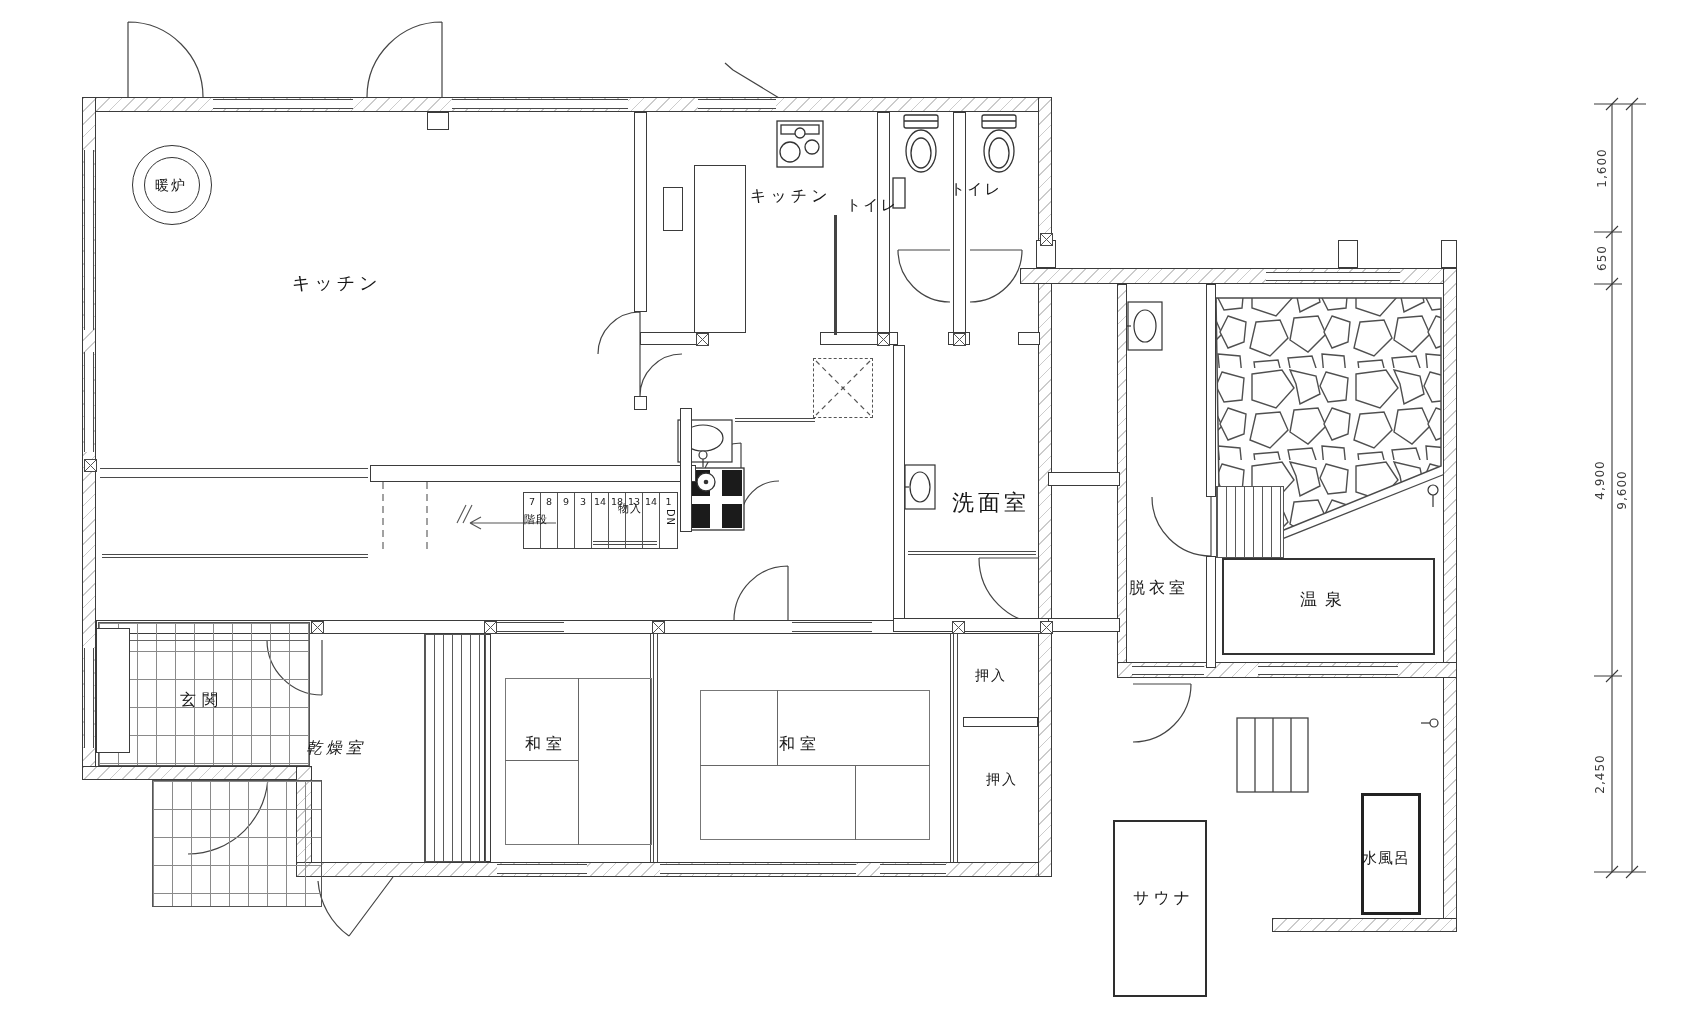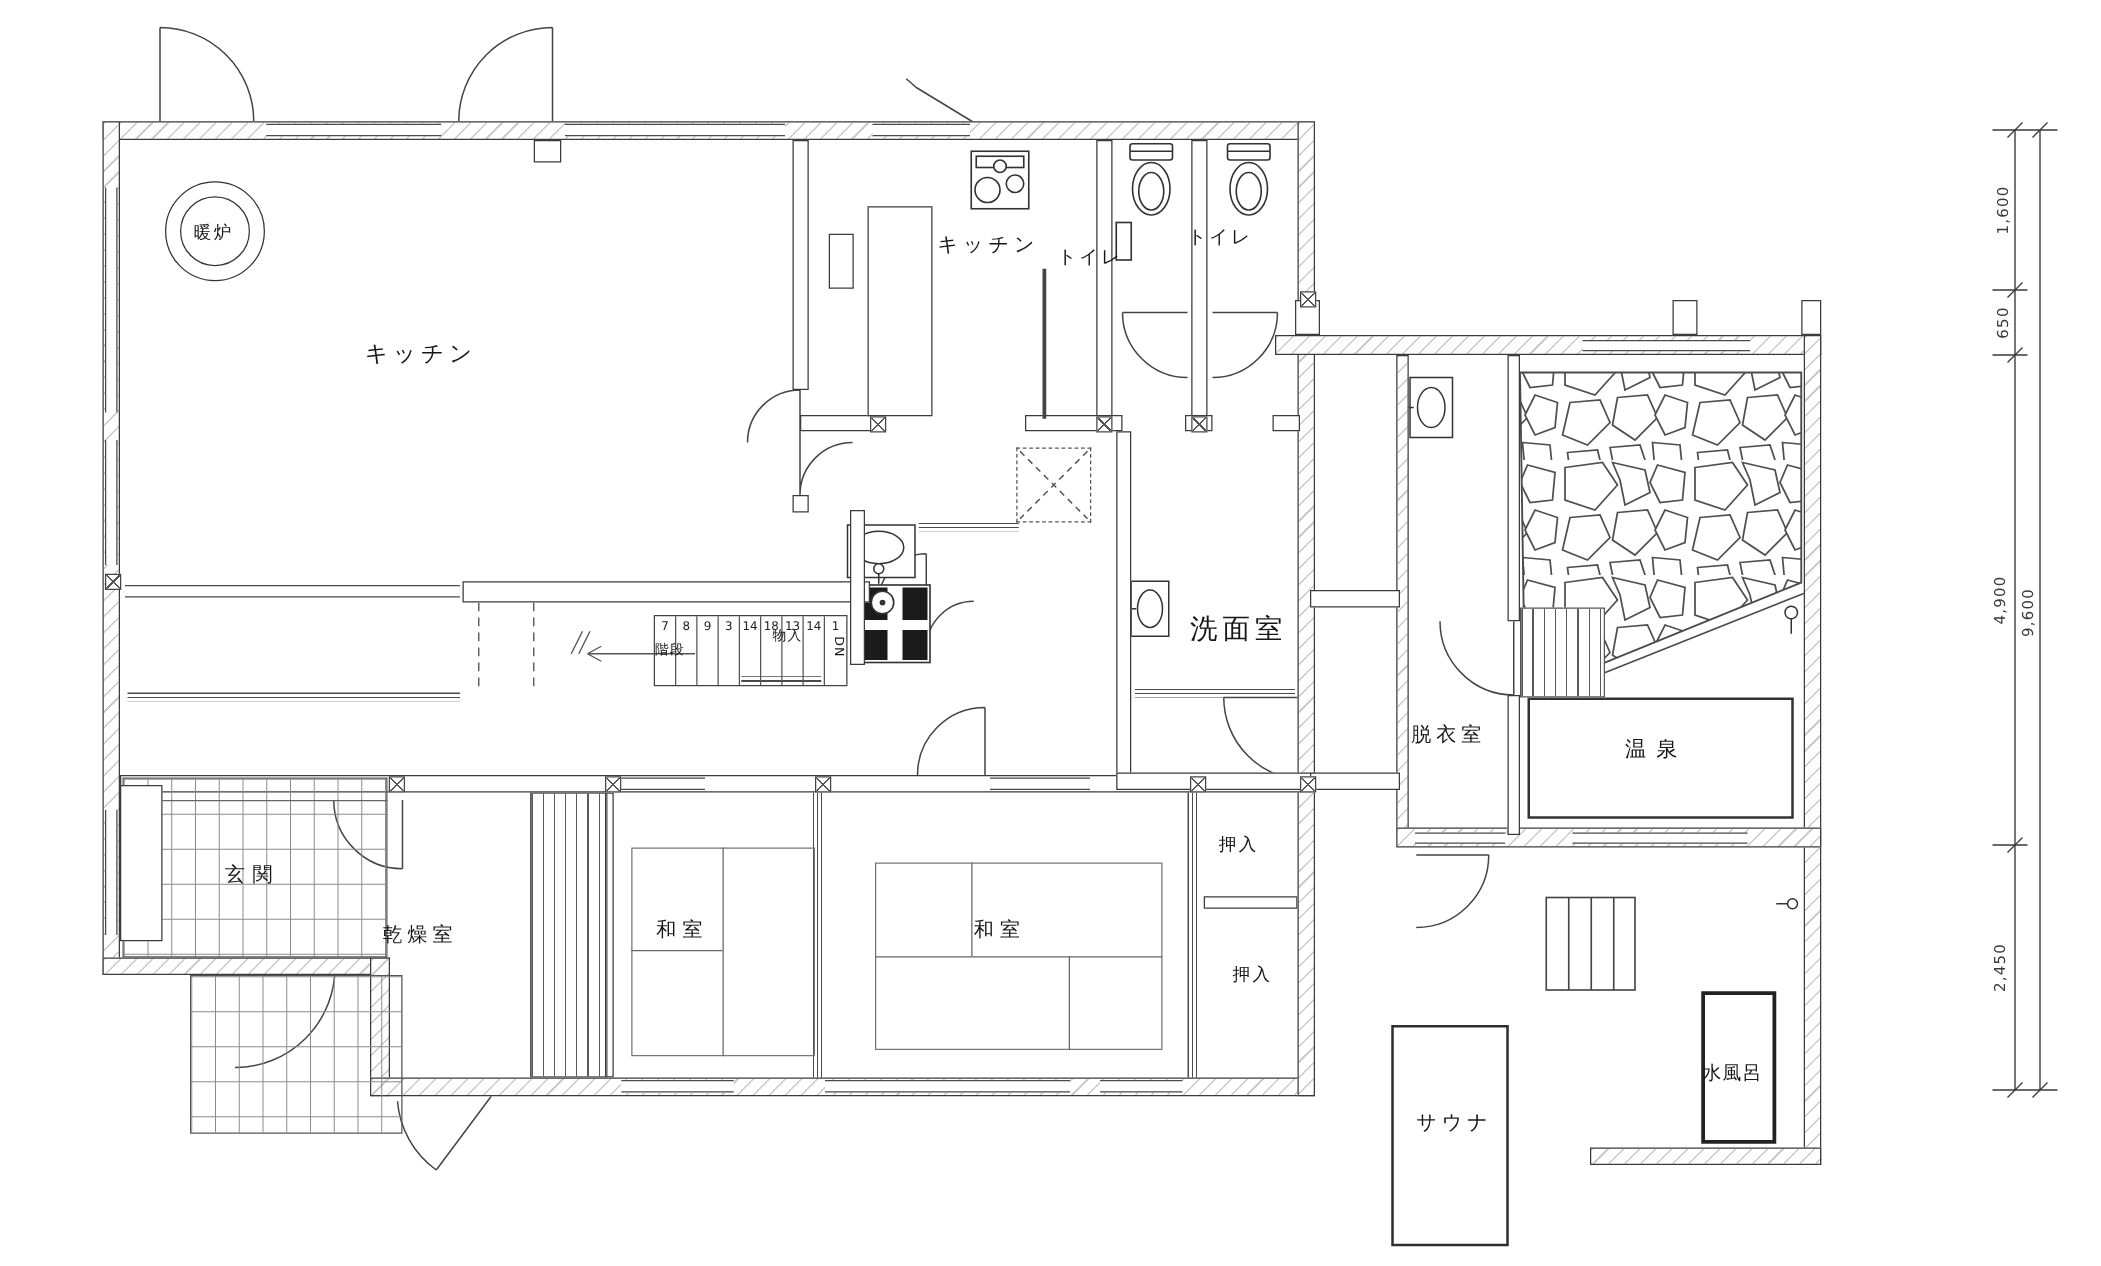--- a/index.html
+++ b/index.html
@@ -279,21 +279,21 @@
 
   <div class="rlabel" style="left:292px;top:271px;font-size:18px;">キッチン</div>
   <div class="slabel" style="left:155px;top:177px;font-size:14px;">暖炉</div>
   <div class="rlabel" style="left:750px;top:186px;">キッチン</div>
   <div class="rlabel" style="left:846px;top:196px;font-size:15px;letter-spacing:2px;">トイレ</div>
   <div class="rlabel" style="left:950px;top:180px;font-size:15px;letter-spacing:2px;">トイレ</div>
   <div class="rlabel" style="left:952px;top:448px;font-size:22px;margin-top:40px;">洗面室</div>
   <div class="rlabel" style="left:1129px;top:578px;">脱衣室</div>
   <div class="rlabel" style="left:1300px;top:588px;font-size:17px;letter-spacing:8px;">温泉</div>
   <div class="rlabel" style="left:180px;top:690px;letter-spacing:6px;">玄関</div>
-  <div class="rlabel" style="left:306px;top:738px;">乾燥室</div>
+  <div class="rlabel" style="left:306px;top:738px;font-style:italic;">乾燥室</div>
   <div class="rlabel" style="left:525px;top:734px;letter-spacing:5px;">和室</div>
   <div class="rlabel" style="left:779px;top:734px;letter-spacing:5px;">和室</div>
   <div class="slabel" style="left:975px;top:667px;font-size:14px;">押入</div>
   <div class="slabel" style="left:986px;top:771px;font-size:14px;">押入</div>
   <div class="tlabel" style="left:618px;top:501px;">物入</div>
   <div class="tlabel" style="left:524px;top:512px;text-align:right;">階段</div>
   <div class="tlabel" style="left:662px;top:512px;font-size:10px;transform:rotate(90deg);">DN</div>
   <div class="rlabel" style="left:1133px;top:888px;">サウナ</div>
   <div class="rlabel" style="left:1362px;top:849px;font-size:15px;letter-spacing:1px;">水風呂</div>
 

